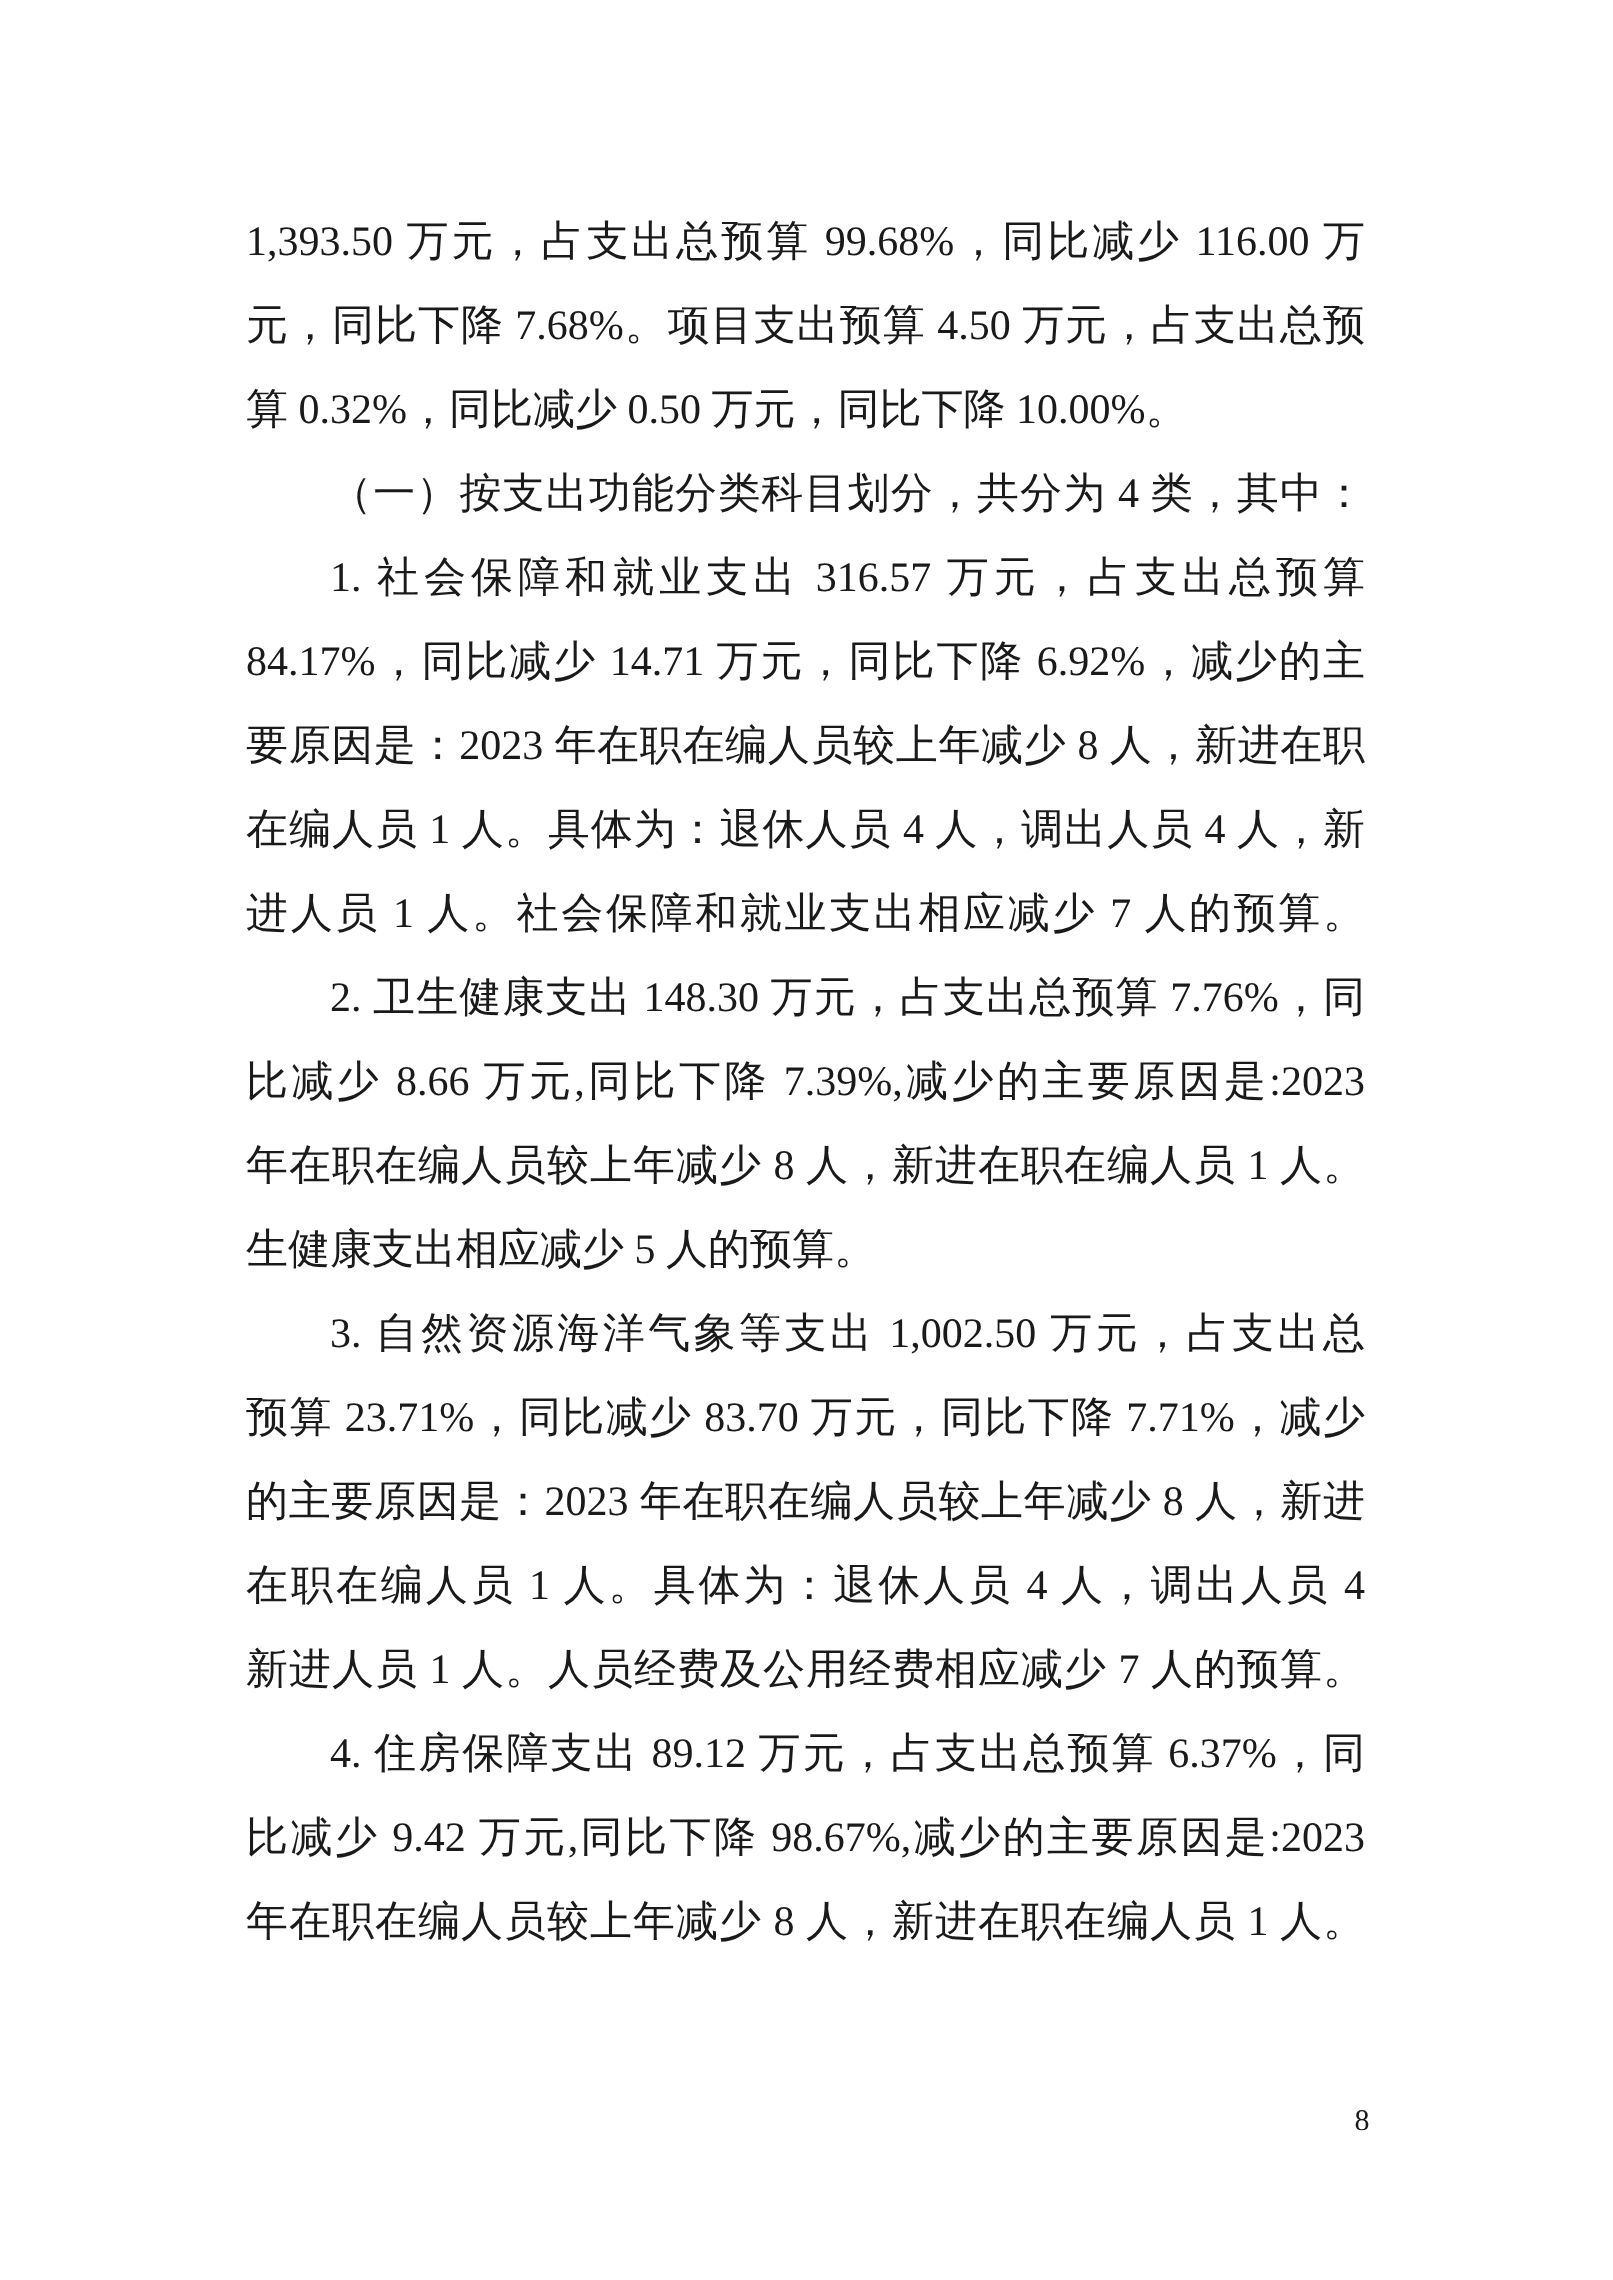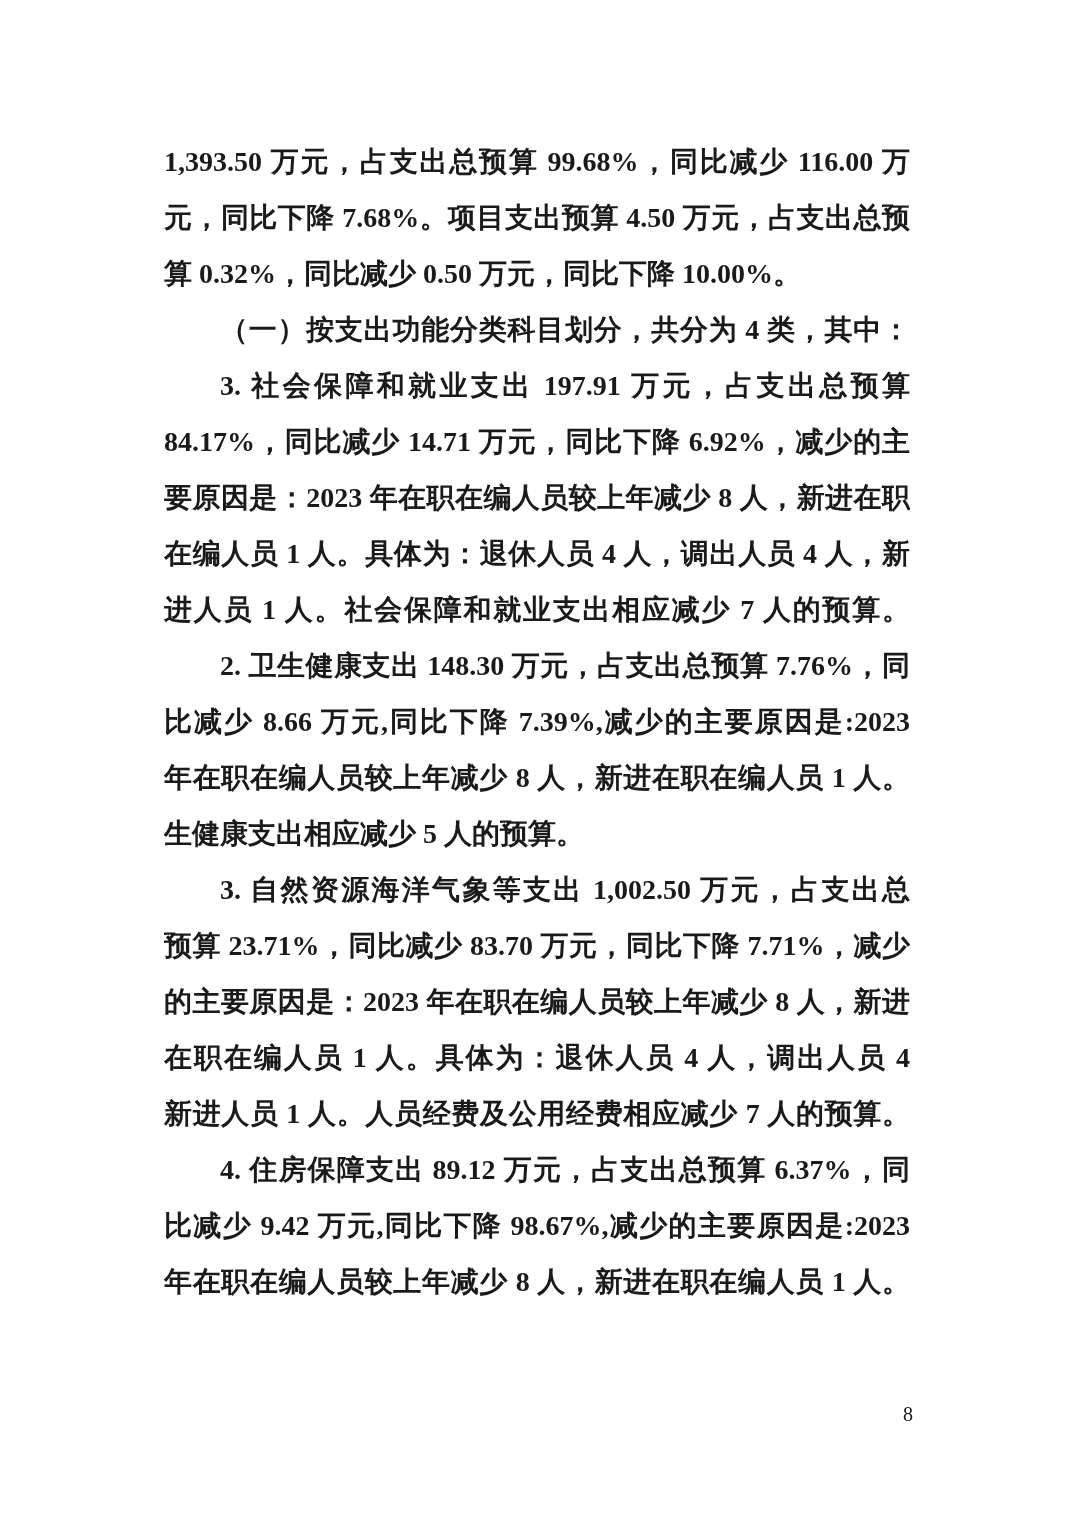--- a/index.html
+++ b/index.html
@@ -27,21 +27,20 @@
     padding: 0;
   }
   .line {
     font-size: 28px;
     height: 56px;
     line-height: 56px;
     text-align: justify;
     text-align-last: justify;
     overflow: hidden;
     white-space: normal;
-    font-weight: bold;
   }
   .line.short {
     text-align: left;
     text-align-last: left;
   }
   .line.indent {
     text-indent: 56px;
   }
   .page-number {
     position: absolute;
@@ -65,21 +64,21 @@
       <div class="line">1,393.50 万元，占支出总预算 99.68%，同比减少 116.00 万</div>
       <div class="line">元，同比下降 7.68%。项目支出预算 4.50 万元，占支出总预</div>
       <div class="line short">算 0.32%，同比减少 0.50 万元，同比下降 10.00%。</div>
     </div>
 
     <div class="para">
       <div class="line indent">（一）按支出功能分类科目划分，共分为 4 类，其中：</div>
     </div>
 
     <div class="para">
-      <div class="line indent">3. 社会保障和就业支出 197.91 万元，占支出总预算</div>
+      <div class="line indent">1. 社会保障和就业支出 316.57 万元，占支出总预算</div>
       <div class="line">84.17%，同比减少 14.71 万元，同比下降 6.92%，减少的主</div>
       <div class="line">要原因是：2023 年在职在编人员较上年减少 8 人，新进在职</div>
       <div class="line">在编人员 1 人。具体为：退休人员 4 人，调出人员 4 人，新</div>
       <div class="line">进人员 1 人。社会保障和就业支出相应减少 7 人的预算。</div>
     </div>
 
     <div class="para">
       <div class="line indent">2. 卫生健康支出 148.30 万元，占支出总预算 7.76%，同</div>
       <div class="line">比减少 8.66 万元,同比下降 7.39%,减少的主要原因是:2023</div>
       <div class="line">年在职在编人员较上年减少 8 人，新进在职在编人员 1 人。</div>

